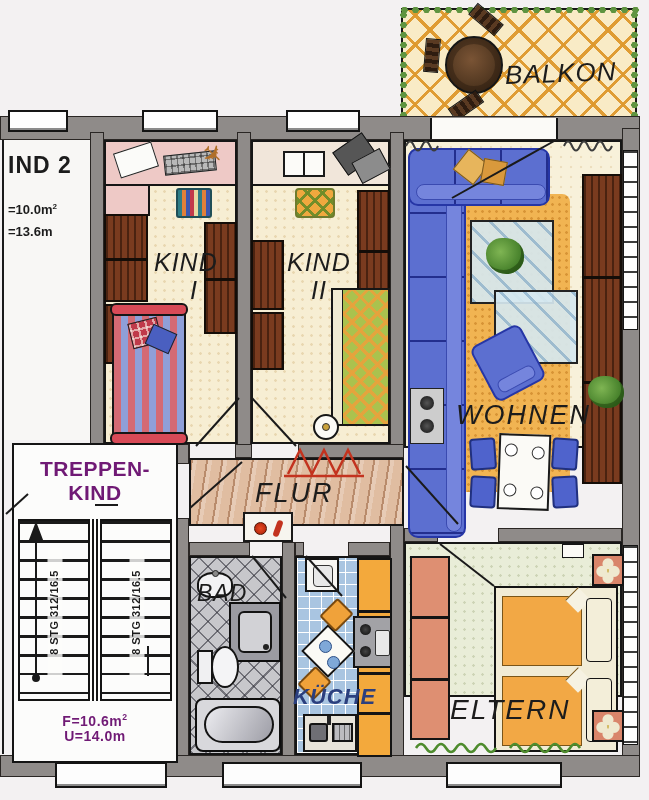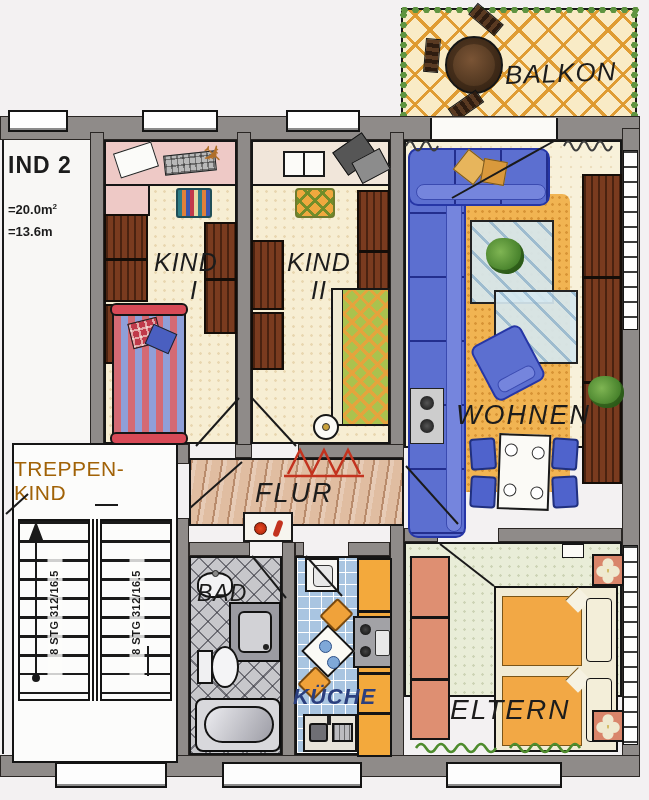--- a/index.html
+++ b/index.html
@@ -38,21 +38,21 @@
   .wdiv{position:absolute;left:0;right:0;height:3px;background:#140d08;}
   .glass{position:absolute;box-sizing:border-box;background:rgba(214,232,240,.92);border:2px solid #222;
      background-image:repeating-linear-gradient(45deg,rgba(110,155,190,.55) 0 3px,transparent 3px 17px);}
   .plant{position:absolute;border-radius:46% 54% 50% 58%;
      background:radial-gradient(circle at 38% 38%,#7fb553,#3f7a26 72%);box-shadow:inset -3px -4px 0 rgba(25,60,10,.5);}
   .sofa{position:absolute;box-sizing:border-box;background:#5c6fd0;border:2px solid #2636a6;border-radius:10px;}
   .chair-blue{position:absolute;box-sizing:border-box;background:#4f63cc;border:2px solid #20307f;border-radius:4px;}
   .plate{position:absolute;box-sizing:border-box;background:#fff;border:1.5px solid #333;border-radius:50%;}
   
   .rlabel{position:absolute;font-style:italic;font-weight:400;letter-spacing:1px;color:#1c1c1c;white-space:nowrap;}
-  .stamp{font-weight:400;color:#a16207;line-height:1.12;letter-spacing:.5px;}
+  .stamp{font-weight:700;color:#701a75;text-align:center;line-height:1.12;letter-spacing:.5px;}
   sup{font-size:.62em;}
   svg.overlay{position:absolute;left:0;top:0;pointer-events:none;}
 </style>
 </head>
 <body>
 
 <div class="canvas">
 
   <div class="abs lattice" style="left:401px;top:8px;width:236px;height:118px;">
     <div class="vine" style="left:-4px;right:-4px;top:-5px;height:11px;"></div>
@@ -97,21 +97,21 @@
   <div class="vwindow" style="left:623px;top:545px;width:15px;height:200px;"></div>
   <div class="window" style="left:55px;top:762px;width:112px;height:26px;"></div>
   <div class="window" style="left:222px;top:762px;width:140px;height:26px;"></div>
   <div class="window" style="left:446px;top:762px;width:116px;height:26px;"></div>
   <div class="window" style="left:58px;top:418px;width:16px;height:22px;"></div>
   <div class="window" style="left:74px;top:418px;width:16px;height:22px;"></div>
 
   <div class="abs" style="left:2px;top:140px;width:88px;height:300px;background:#f8f7f5;border-left:2px solid #141414;">
     <div class="abs" style="left:4px;top:12px;font-weight:700;font-size:23px;letter-spacing:1px;">IND 2</div>
     <div class="abs" style="left:4px;top:62px;font-weight:700;font-size:13px;">
-      <span>=20.0m</span><sup>2</sup>
+      <span>=10.0m</span><sup>2</sup>
     </div>
     <div class="abs" style="left:4px;top:84px;font-weight:700;font-size:13px;">=13.6m</div>
   </div>
 
   <div class="room floor-kind" style="left:104px;top:140px;width:133px;height:304px;">
     <div class="abs" style="left:0;top:0;width:129px;height:44px;background:#eec9c6;border-bottom:2px solid #161616;"></div>
     <div class="abs" style="left:0;top:44px;width:44px;height:30px;background:#eec9c6;border-right:2px solid #161616;border-bottom:2px solid #161616;"></div>
     <div class="abs" style="left:10px;top:5px;width:40px;height:26px;background:#fbfbf9;border:1.5px solid #222;transform:rotate(-18deg);"></div>
     <div class="abs" style="left:58px;top:11px;width:52px;height:20px;background:#b9b9b9;border:1.5px solid #222;transform:rotate(-6deg);
          background-image:repeating-linear-gradient(90deg,rgba(40,40,40,.5) 0 1.5px,transparent 1.5px 6px),repeating-linear-gradient(0deg,rgba(40,40,40,.5) 0 1.5px,transparent 1.5px 7px);"></div>
@@ -288,20 +288,24 @@
            background-image:repeating-linear-gradient(180deg,#1a1a1a 0 2.5px,transparent 2.5px 19px);">
         <div class="abs" style="left:-30px;top:84px;width:130px;height:15px;transform:rotate(-90deg);font-size:11px;font-weight:700;
              text-align:center;background:rgba(252,252,251,.8);letter-spacing:.5px;">8 STG 312/16.5</div>
       </div>
       <div class="abs" style="left:74px;top:0;width:6px;height:182px;background:#fcfcfb;border-left:2px solid #141414;border-right:2px solid #141414;"></div>
       <div class="abs" style="left:82px;top:0;width:72px;height:182px;border:2px solid #141414;
            background-image:repeating-linear-gradient(180deg,#1a1a1a 0 2.5px,transparent 2.5px 19px);">
         <div class="abs" style="left:-30px;top:84px;width:130px;height:15px;transform:rotate(-90deg);font-size:11px;font-weight:700;
              text-align:center;background:rgba(252,252,251,.8);letter-spacing:.5px;">8 STG 312/16.5</div>
       </div>
+    </div>
+    <div class="stamp abs" style="left:0;top:268px;width:100%;font-size:14px;">
+      <div><span>F=10.6m</span><sup>2</sup></div>
+      <div>U=14.0m</div>
     </div>
   </div>
 
   <svg class="overlay" width="649" height="800" viewBox="0 0 649 800">
     <g stroke="#1a1a1a" stroke-width="2" fill="none">
       <line x1="556" y1="140" x2="452" y2="198"></line>
       <line x1="196" y1="446" x2="239" y2="398"></line>
       <line x1="252" y1="398" x2="296" y2="446"></line>
       <line x1="190" y1="508" x2="242" y2="462"></line>
       <line x1="252" y1="556" x2="286" y2="598"></line>

